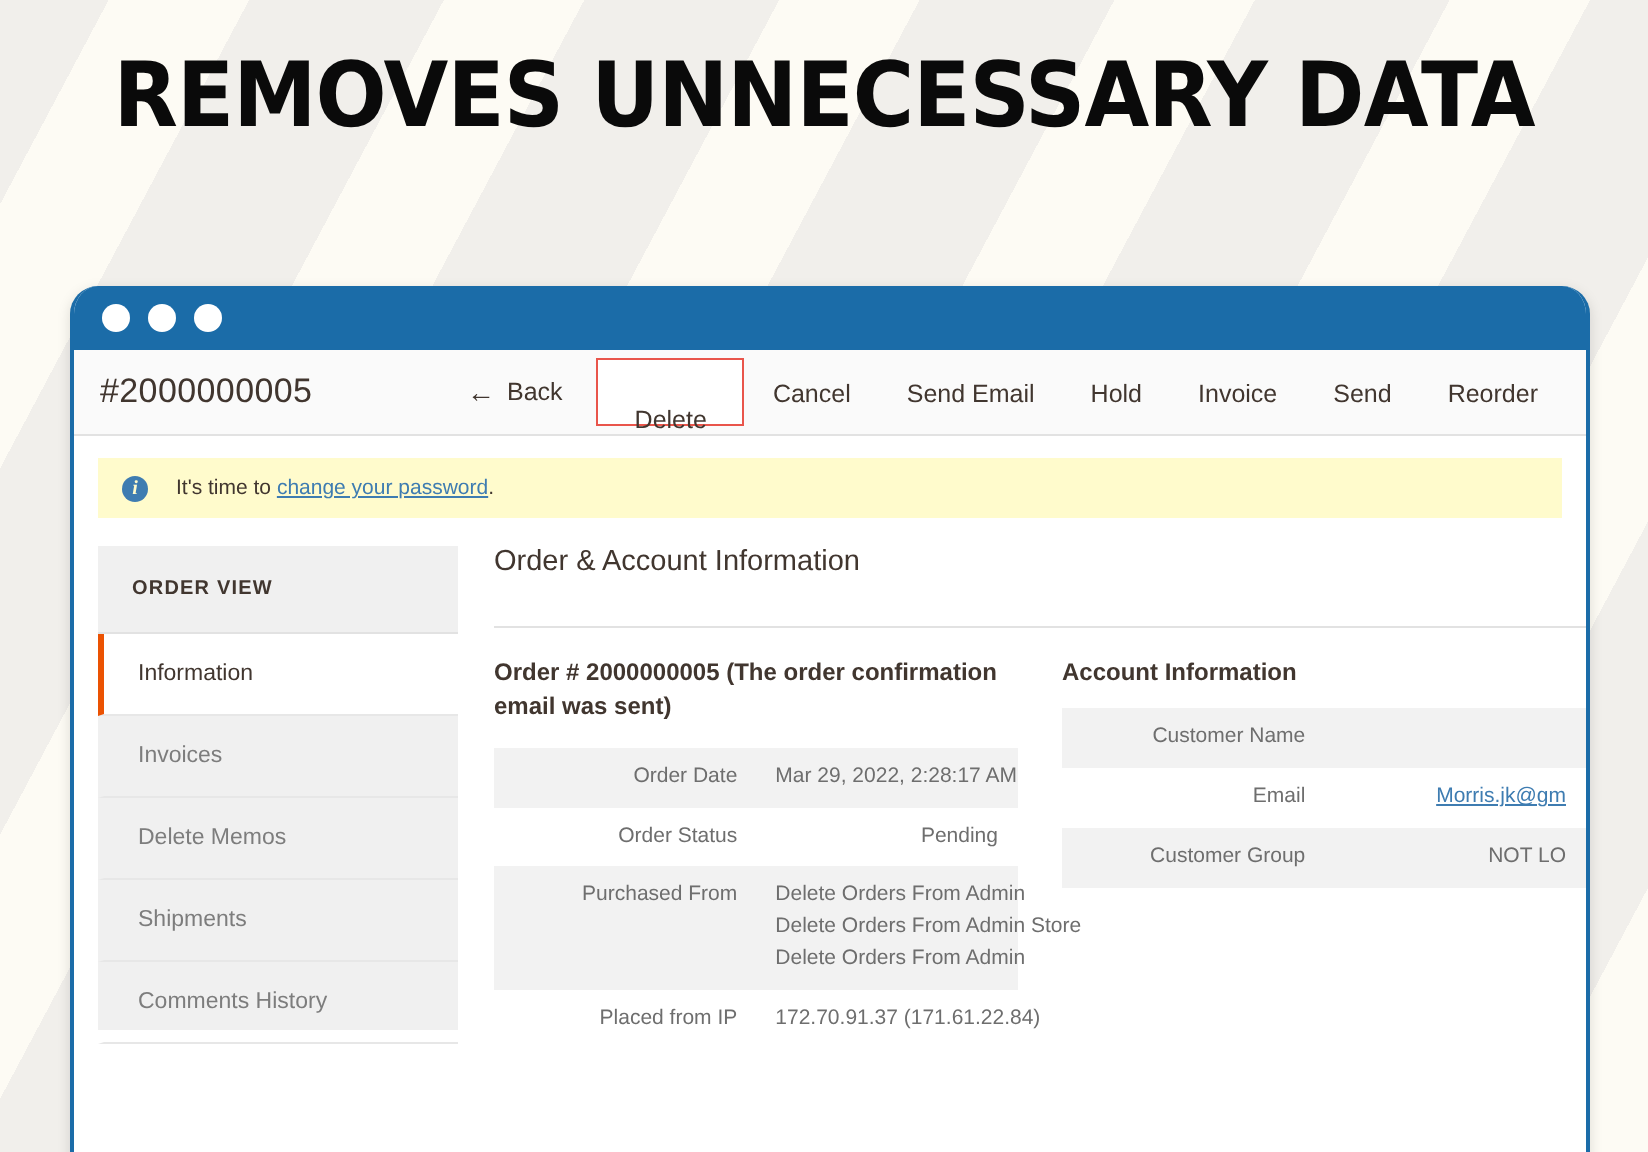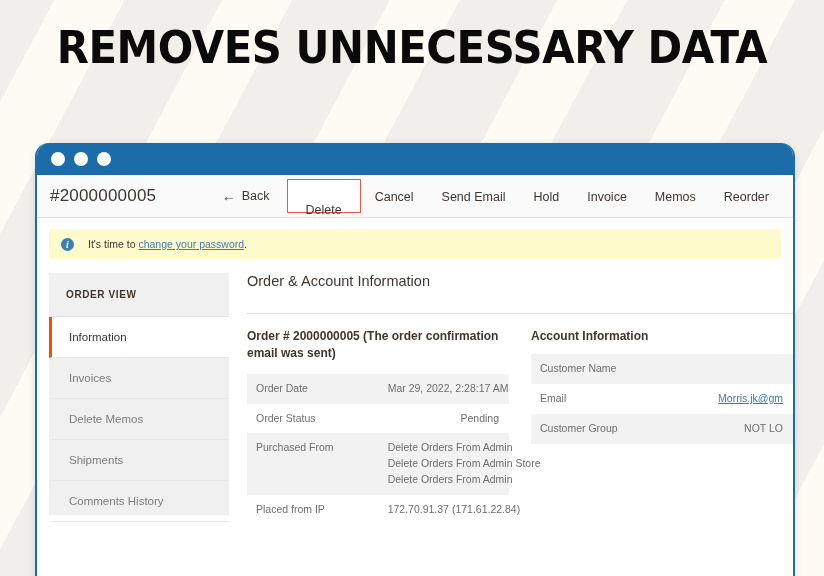--- a/index.html
+++ b/index.html
@@ -245,21 +245,21 @@
   }
   .kv-table tr.alt td { background: #F2F2F2; }
   .kv-table td {
     font-size: 10.5px;
     color: #6E6E6E;
     padding: 7px 10px 7px 9px;
     vertical-align: top;
     line-height: 1.5;
   }
   .kv-table td.k {
-    text-align: left;
+    text-align: right;
     width: 43%;
     white-space: nowrap;
   }
   .kv-table td.v {
     text-align: right;
     color: #6E6E6E;
   }
   .kv-table td.v .multi { display: block; white-space: nowrap; }
   .kv-table td.v.linkval { color: #3E7CB1; white-space: nowrap; text-decoration: underline; }
   .kv-table td.v.nowrap { white-space: nowrap; text-align: right; }
@@ -284,21 +284,21 @@
     <div id="toolbar-actions">
       <div class="tb-btn back">
         <span class="arrow">←</span>
         <span>Back</span>
       </div>
       <div class="tb-btn danger">Delete</div>
       <div class="tb-btn">Cancel</div>
       <div class="tb-btn">Send Email</div>
       <div class="tb-btn">Hold</div>
       <div class="tb-btn">Invoice</div>
-      <div class="tb-btn">Memos</div>
+      <div class="tb-btn">Send</div>
       <div class="tb-btn">Reorder</div>
     </div>
   </div>
 
   <div id="notice-banner">
     <span id="notice-icon">i</span>
     <span id="notice-text"><span>It's time to </span><a class="link" href="#">change your password</a><span>.</span></span>
   </div>
 
   <div id="page-body">

